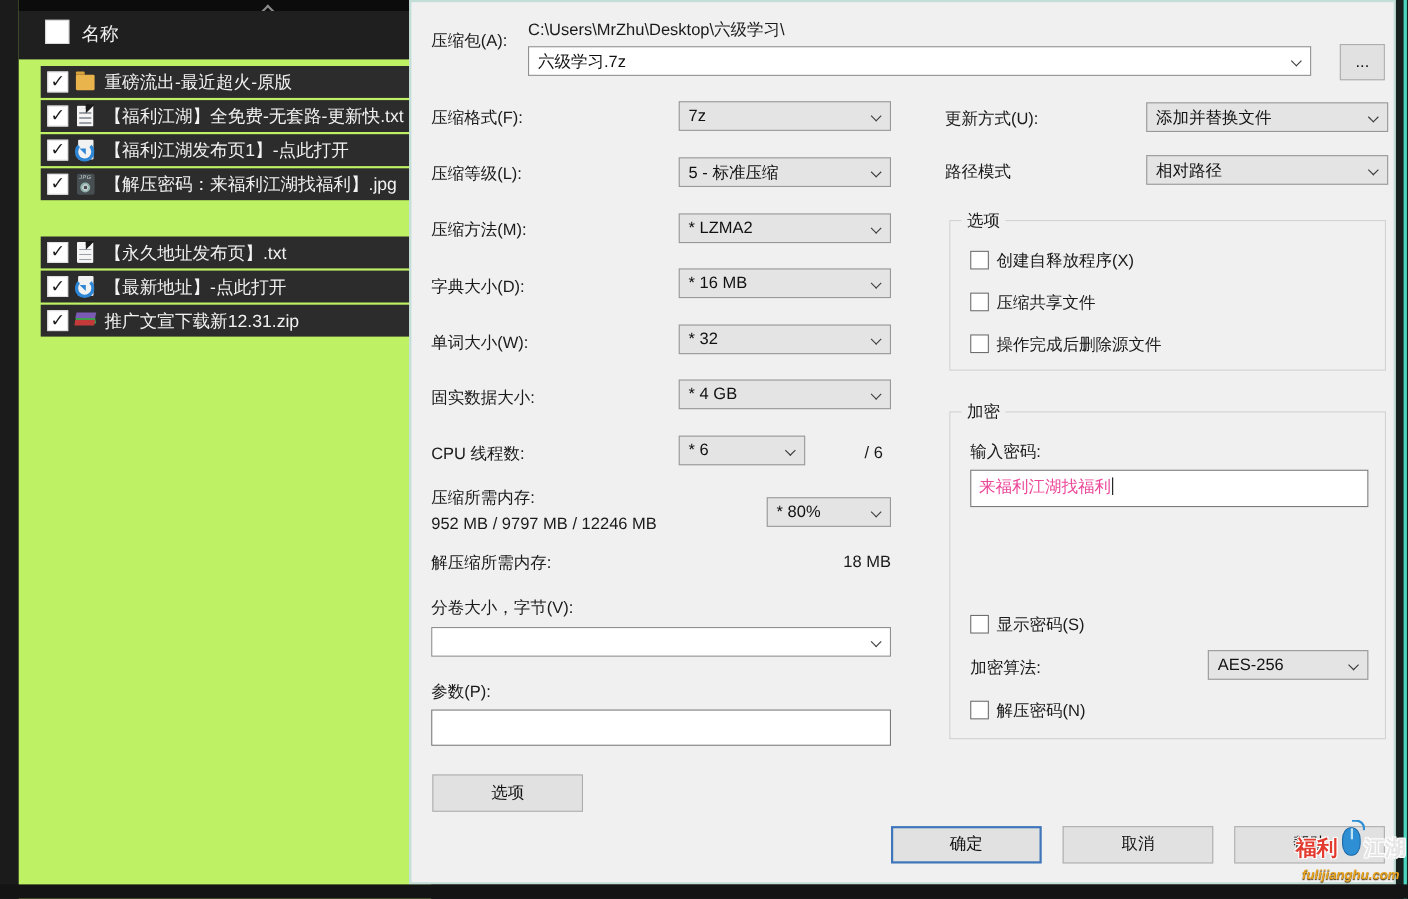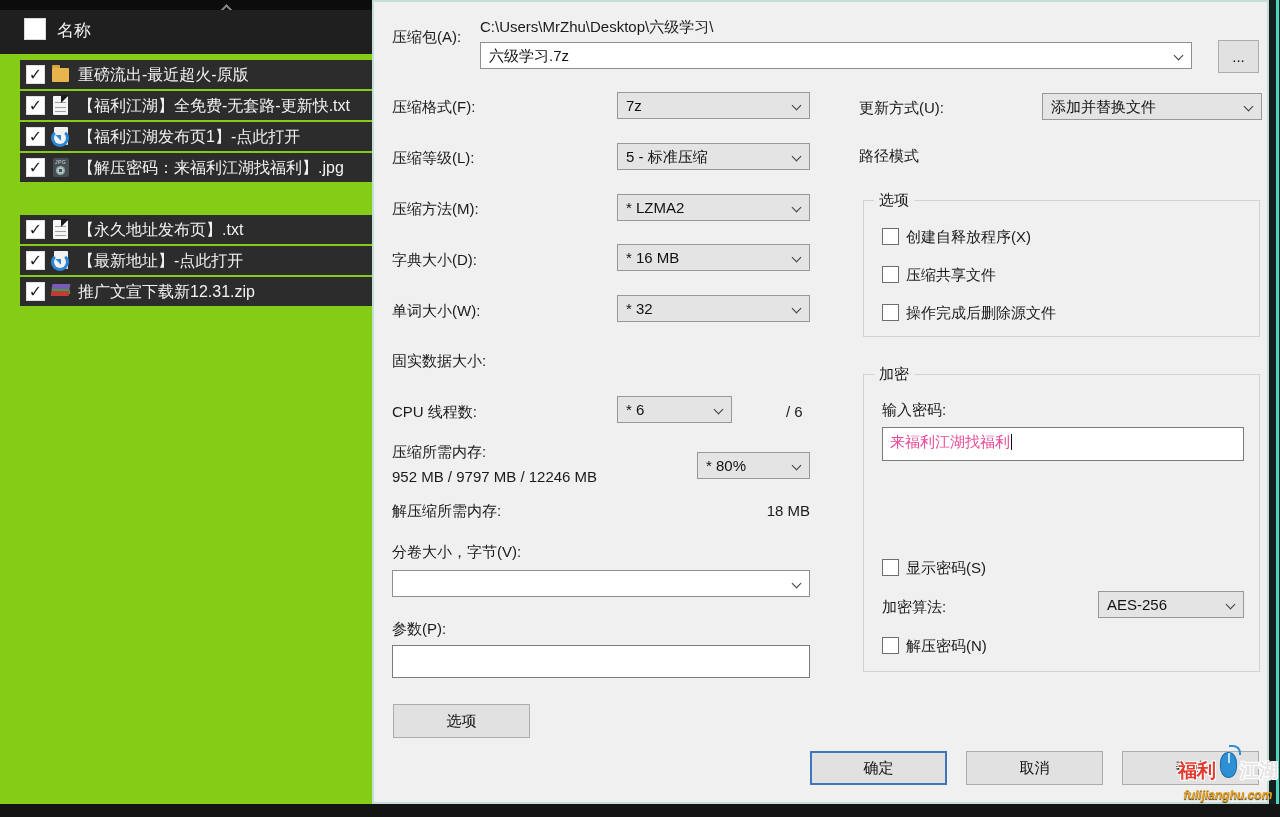--- a/index.html
+++ b/index.html
@@ -1,20 +1,20 @@
 <!DOCTYPE html>
 <html><head>
 <meta charset="utf-8">
 <style>
   html,body{margin:0;padding:0;background:#101010;}
   *{box-sizing:border-box;font-family:"Liberation Sans","DejaVu Sans",sans-serif;}
   #stage{position:relative;width:1280px;height:817px;overflow:hidden;background:#1b1b1b;}
 
   
-  #filepanel{position:absolute;left:0;top:0;width:375px;height:817px;background:#84cc16;}
+  #filepanel{position:absolute;left:17px;top:0;width:375px;height:817px;background:#bef264;}
   .top-strip{position:absolute;left:0;top:0;width:375px;height:10px;background:#0c0c0c;}
   .chev-up{position:absolute;left:222px;top:6px;width:9px;height:9px;border-left:2px solid #8a8a8a;border-top:2px solid #8a8a8a;transform:rotate(45deg);}
   .list-header{position:absolute;left:0;top:10px;width:375px;height:44px;background:#1f1f1f;}
   .hdr-cb{position:absolute;left:24px;top:8px;width:22px;height:22px;background:#fff;border:1px solid #d9d9d9;}
   .hdr-label{position:absolute;left:57px;top:9px;color:#f0f0f0;font-size:17px;}
   .frow{position:absolute;left:20px;width:352px;height:29px;background:#2c2c2c;}
   .frow .cb{position:absolute;left:6px;top:5px;width:19px;height:19px;background:#fff;border:1px solid #e0e0e0;color:#1b1b1b;font-size:16px;line-height:18px;text-align:center;}
   .cb.checked::after{content:"\2713";font-weight:bold;}
   .frow .fname{position:absolute;left:58px;top:5px;color:#f2f2f2;font-size:16px;white-space:nowrap;}
   .fic{position:absolute;left:31px;top:4px;width:20px;height:21px;}
@@ -169,20 +169,24 @@
         <span class="arr"></span>
     </div>
 
     <span class="lab" style="left:18px;top:300px">单词大小(W):</span>
     <div class="combo" style="left:243px;top:293px;width:193px">
       <span class="ctext">* 32</span>
         <span class="arr"></span>
     </div>
 
     <span class="lab" style="left:18px;top:350px">固实数据大小:</span>
+    <div class="combo" style="left:243px;top:343px;width:193px">
+      <span class="ctext">* 4 GB</span>
+        <span class="arr"></span>
+    </div>
 
     <span class="lab" style="left:18px;top:401px">CPU 线程数:</span>
     <div class="combo" style="left:243px;top:394px;width:115px">
       <span class="ctext">* 6</span>
         <span class="arr"></span>
     </div>
     <span class="lab" style="left:412px;top:401px">/ 6</span>
 
     <span class="lab" style="left:18px;top:441px">压缩所需内存:</span>
     <span class="lab" style="left:18px;top:466px">952 MB / 9797 MB / 12246 MB</span>
@@ -205,20 +209,24 @@
 
     <div class="btn" style="left:19px;top:702px">选项</div>
 
     <span class="lab" style="left:485px;top:97px">更新方式(U):</span>
     <div class="combo" style="left:668px;top:91px;width:220px">
       <span class="ctext">添加并替换文件</span>
         <span class="arr"></span>
     </div>
 
     <span class="lab" style="left:485px;top:145px">路径模式</span>
+    <div class="combo" style="left:668px;top:139px;width:220px">
+      <span class="ctext">相对路径</span>
+        <span class="arr"></span>
+    </div>
 
     <div class="groupbox" style="left:489px;top:198px;width:397px;height:137px">
       <span class="gb-title">选项</span>
       <span class="dcb" style="left:18px;top:27px"></span>
       <span class="dcb-label" style="left:42px;top:27px">创建自释放程序(X)</span>
       <span class="dcb" style="left:18px;top:65px"></span>
       <span class="dcb-label" style="left:42px;top:65px">压缩共享文件</span>
       <span class="dcb" style="left:18px;top:103px"></span>
       <span class="dcb-label" style="left:42px;top:103px">操作完成后删除源文件</span>
     </div>

